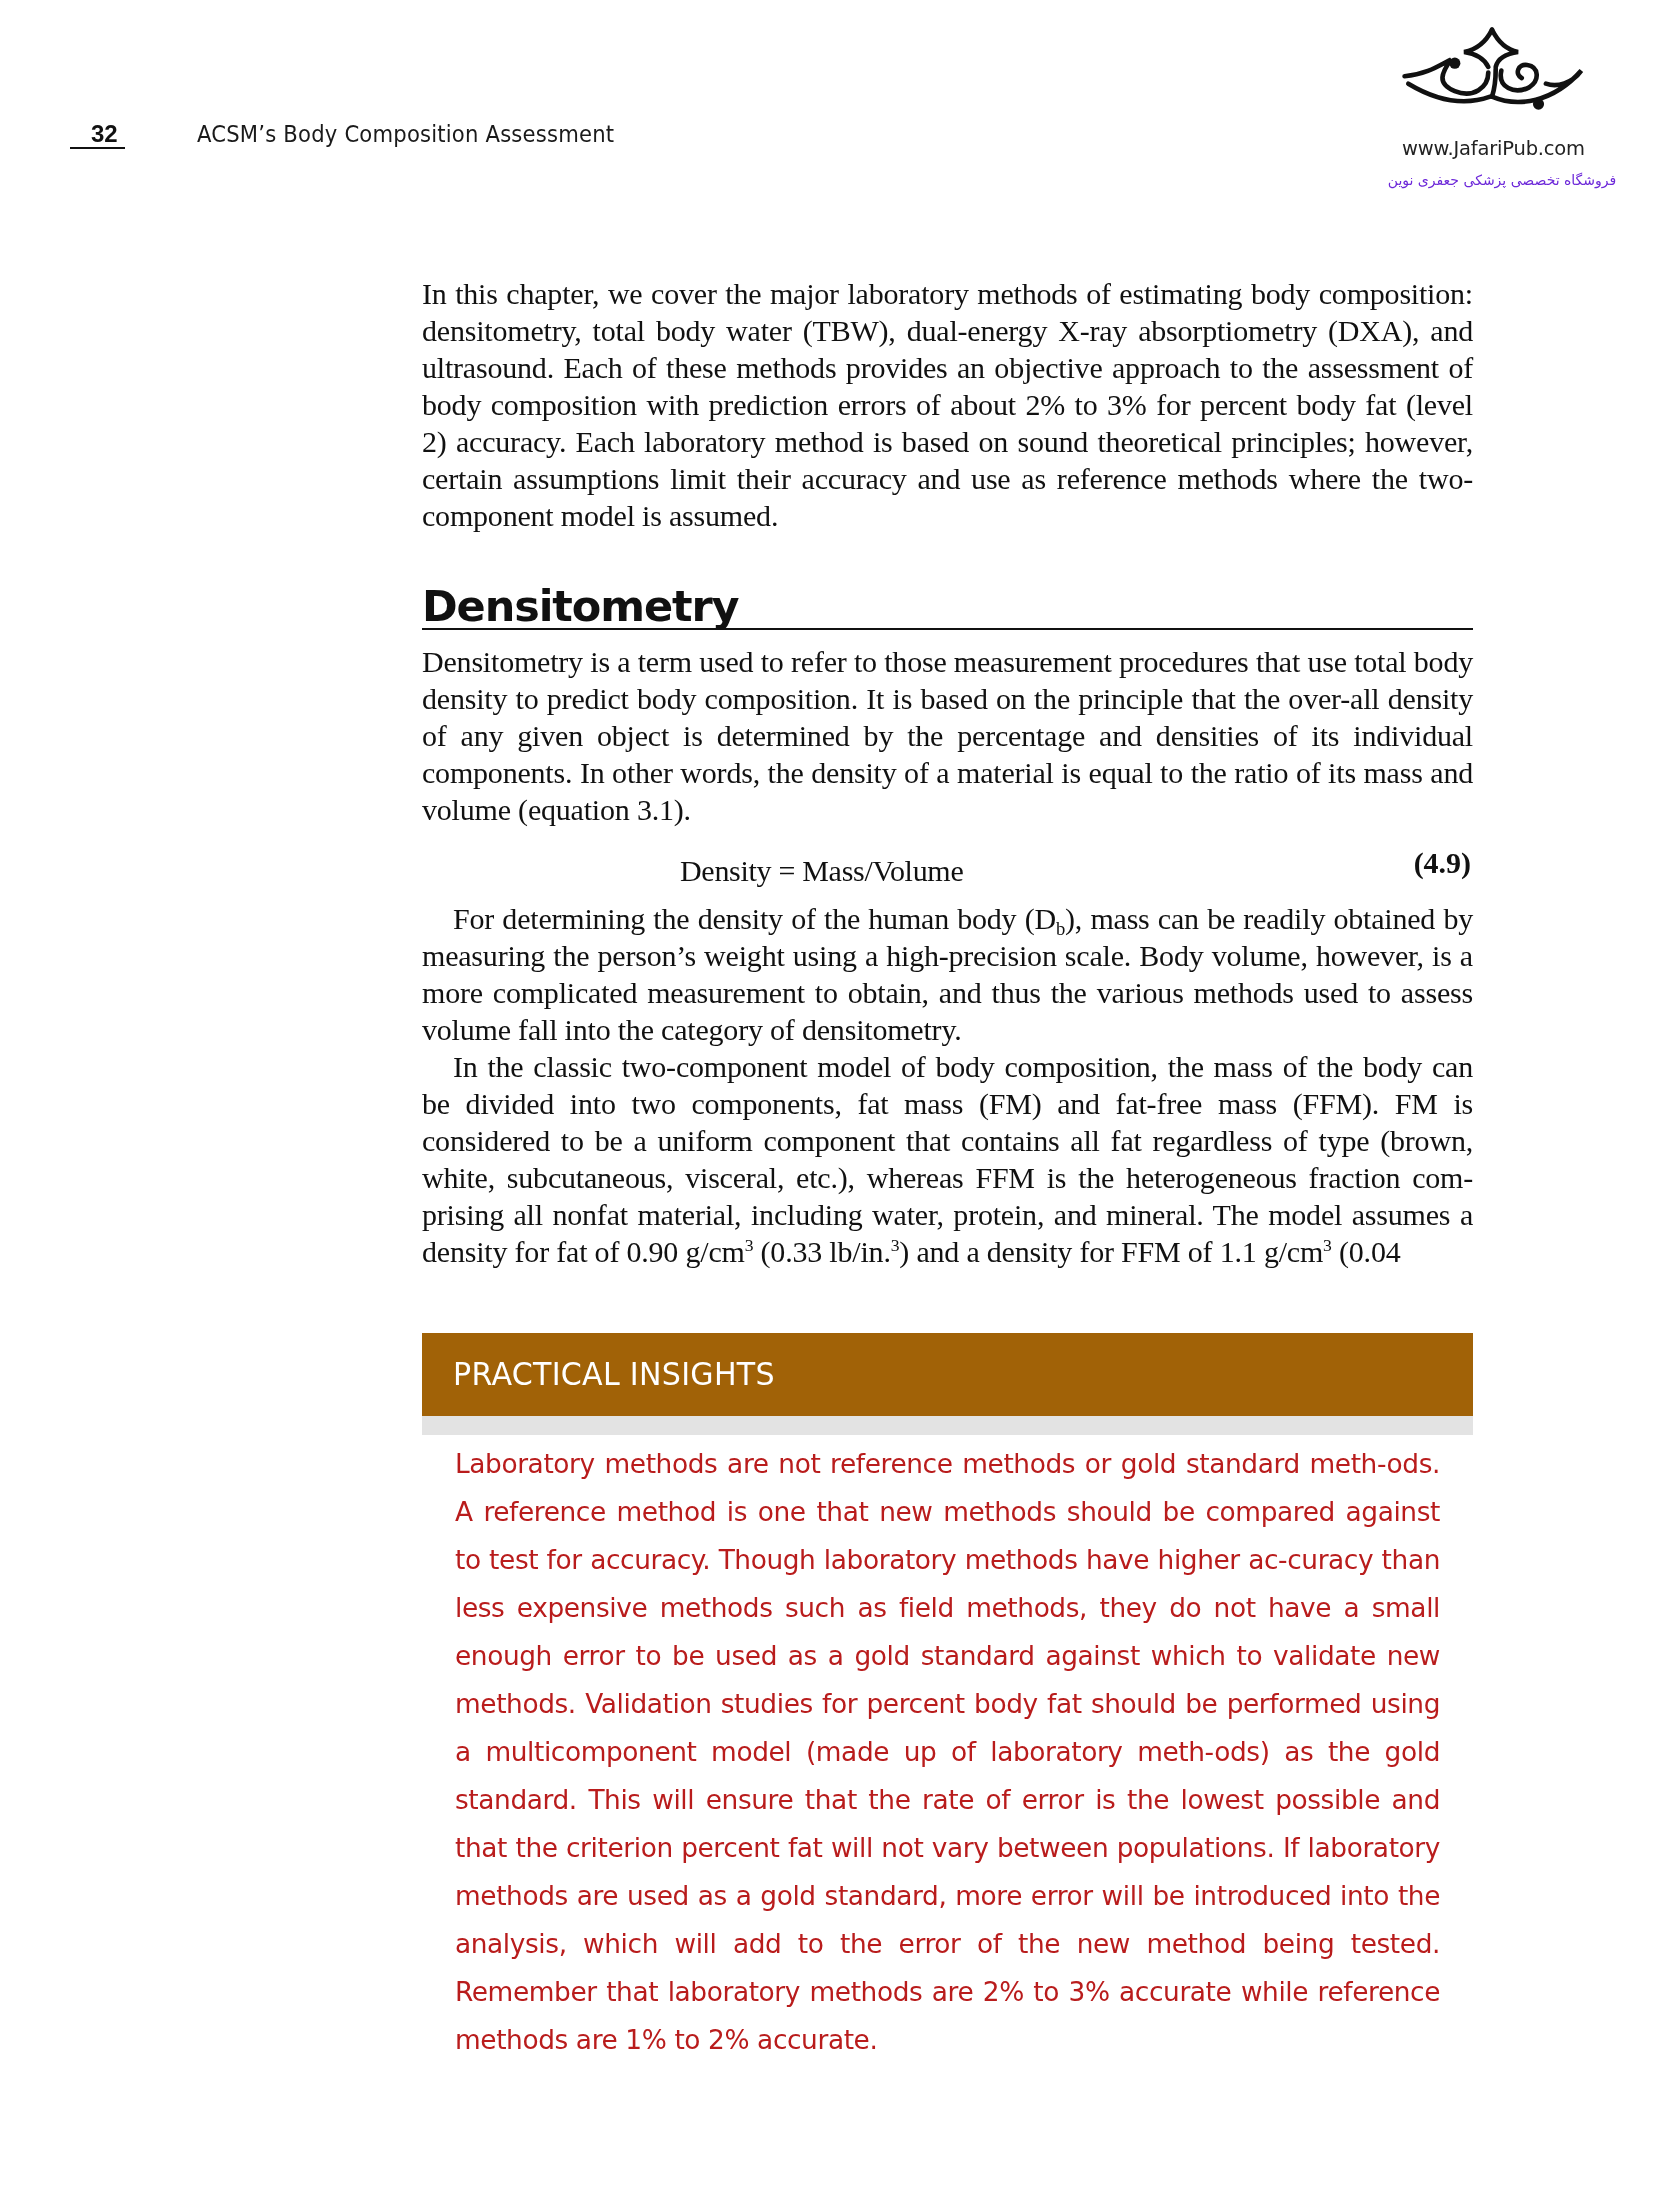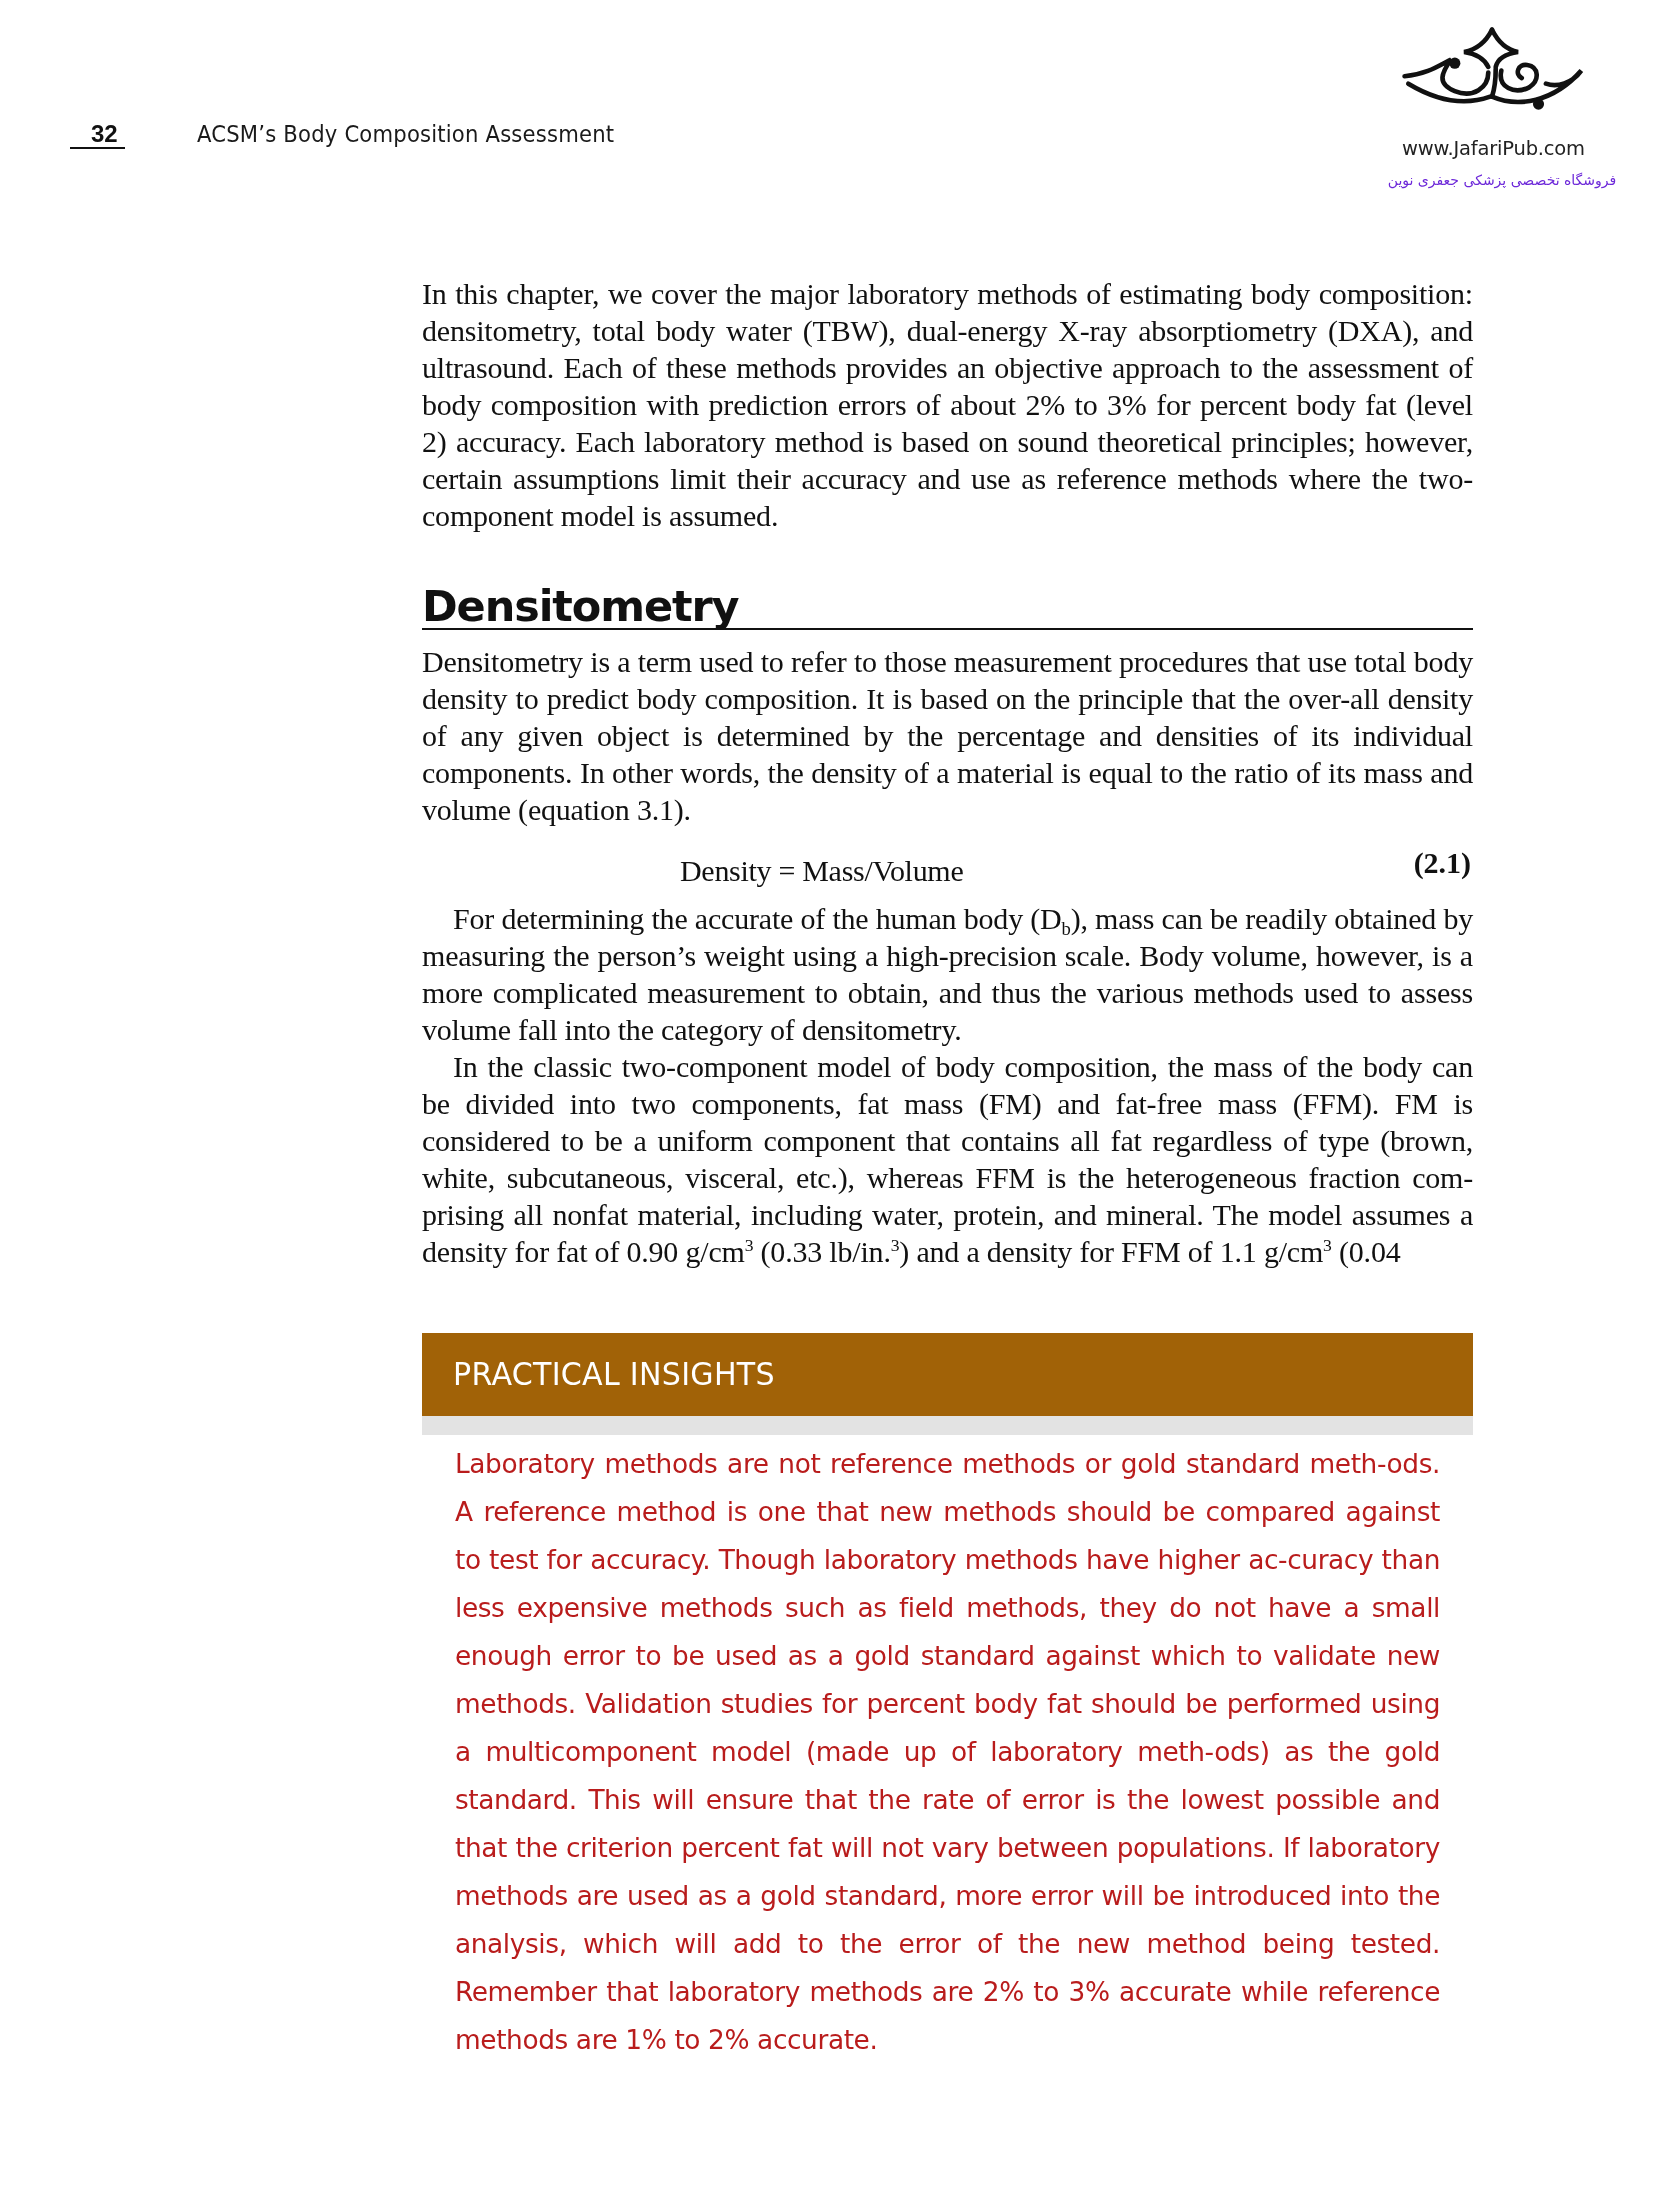--- a/index.html
+++ b/index.html
@@ -106,25 +106,25 @@
 <div class="section-head">
   <h2>Densitometry</h2>
 </div>
 
 <div class="column serif densito-p1">
   <p>Densitometry is a term used to refer to those measurement procedures that use total body density to predict body composition. It is based on the principle that the over-all density of any given object is determined by the percentage and densities of its individual components. In other words, the density of a material is equal to the ratio of its mass and volume (equation 3.1).</p>
 </div>
 
 <div class="equation">
   <span class="equation-text">Density = Mass/Volume</span>
-  <span class="equation-number">(2.1)</span>
+  <span class="equation-number">(4.9)</span>
 </div>
 
 <div class="column serif densito-p2">
-  <p class="indent"><span>For determining the accurate of the human body (D</span><sub class="sub-b">b</sub><span>), mass can be readily obtained by measuring the person’s weight using a high-precision scale. Body volume, however, is a more complicated measurement to obtain, and thus the various methods used to assess volume fall into the category of densitometry.</span></p>
+  <p class="indent"><span>For determining the density of the human body (D</span><sub class="sub-b">b</sub><span>), mass can be readily obtained by measuring the person’s weight using a high-precision scale. Body volume, however, is a more complicated measurement to obtain, and thus the various methods used to assess volume fall into the category of densitometry.</span></p>
   <p class="indent"><span>In the classic two-component model of body composition, the mass of the body can be divided into two components, fat mass (FM) and fat-free mass (FFM). FM is considered to be a uniform component that contains all fat regardless of type (brown, white, subcutaneous, visceral, etc.), whereas FFM is the heterogeneous fraction com-prising all nonfat material, including water, protein, and mineral. The model assumes a density for fat of 0.90 g/cm</span><sup class="sup3">3</sup><span> (0.33 lb/in.</span><sup class="sup3">3</sup><span>) and a density for FFM of 1.1 g/cm</span><sup class="sup3">3</sup><span> (0.04</span></p>
 </div>
 
 <div class="insights">
   <div class="insights-bar" style="background: #a16207;">
     <div class="insights-title">PRACTICAL INSIGHTS</div>
   </div>
   <div class="insights-band" style="background: rgb(227, 227, 227);"></div>
   <p class="insights-body">Laboratory methods are not reference methods or gold standard meth-ods. A reference method is one that new methods should be compared against to test for accuracy. Though laboratory methods have higher ac-curacy than less expensive methods such as field methods, they do not have a small enough error to be used as a gold standard against which to validate new methods. Validation studies for percent body fat should be performed using a multicomponent model (made up of laboratory meth-ods) as the gold standard. This will ensure that the rate of error is the lowest possible and that the criterion percent fat will not vary between populations. If laboratory methods are used as a gold standard, more error will be introduced into the analysis, which will add to the error of the new method being tested. Remember that laboratory methods are 2% to 3% accurate while reference methods are 1% to 2% accurate.</p>
 </div>

